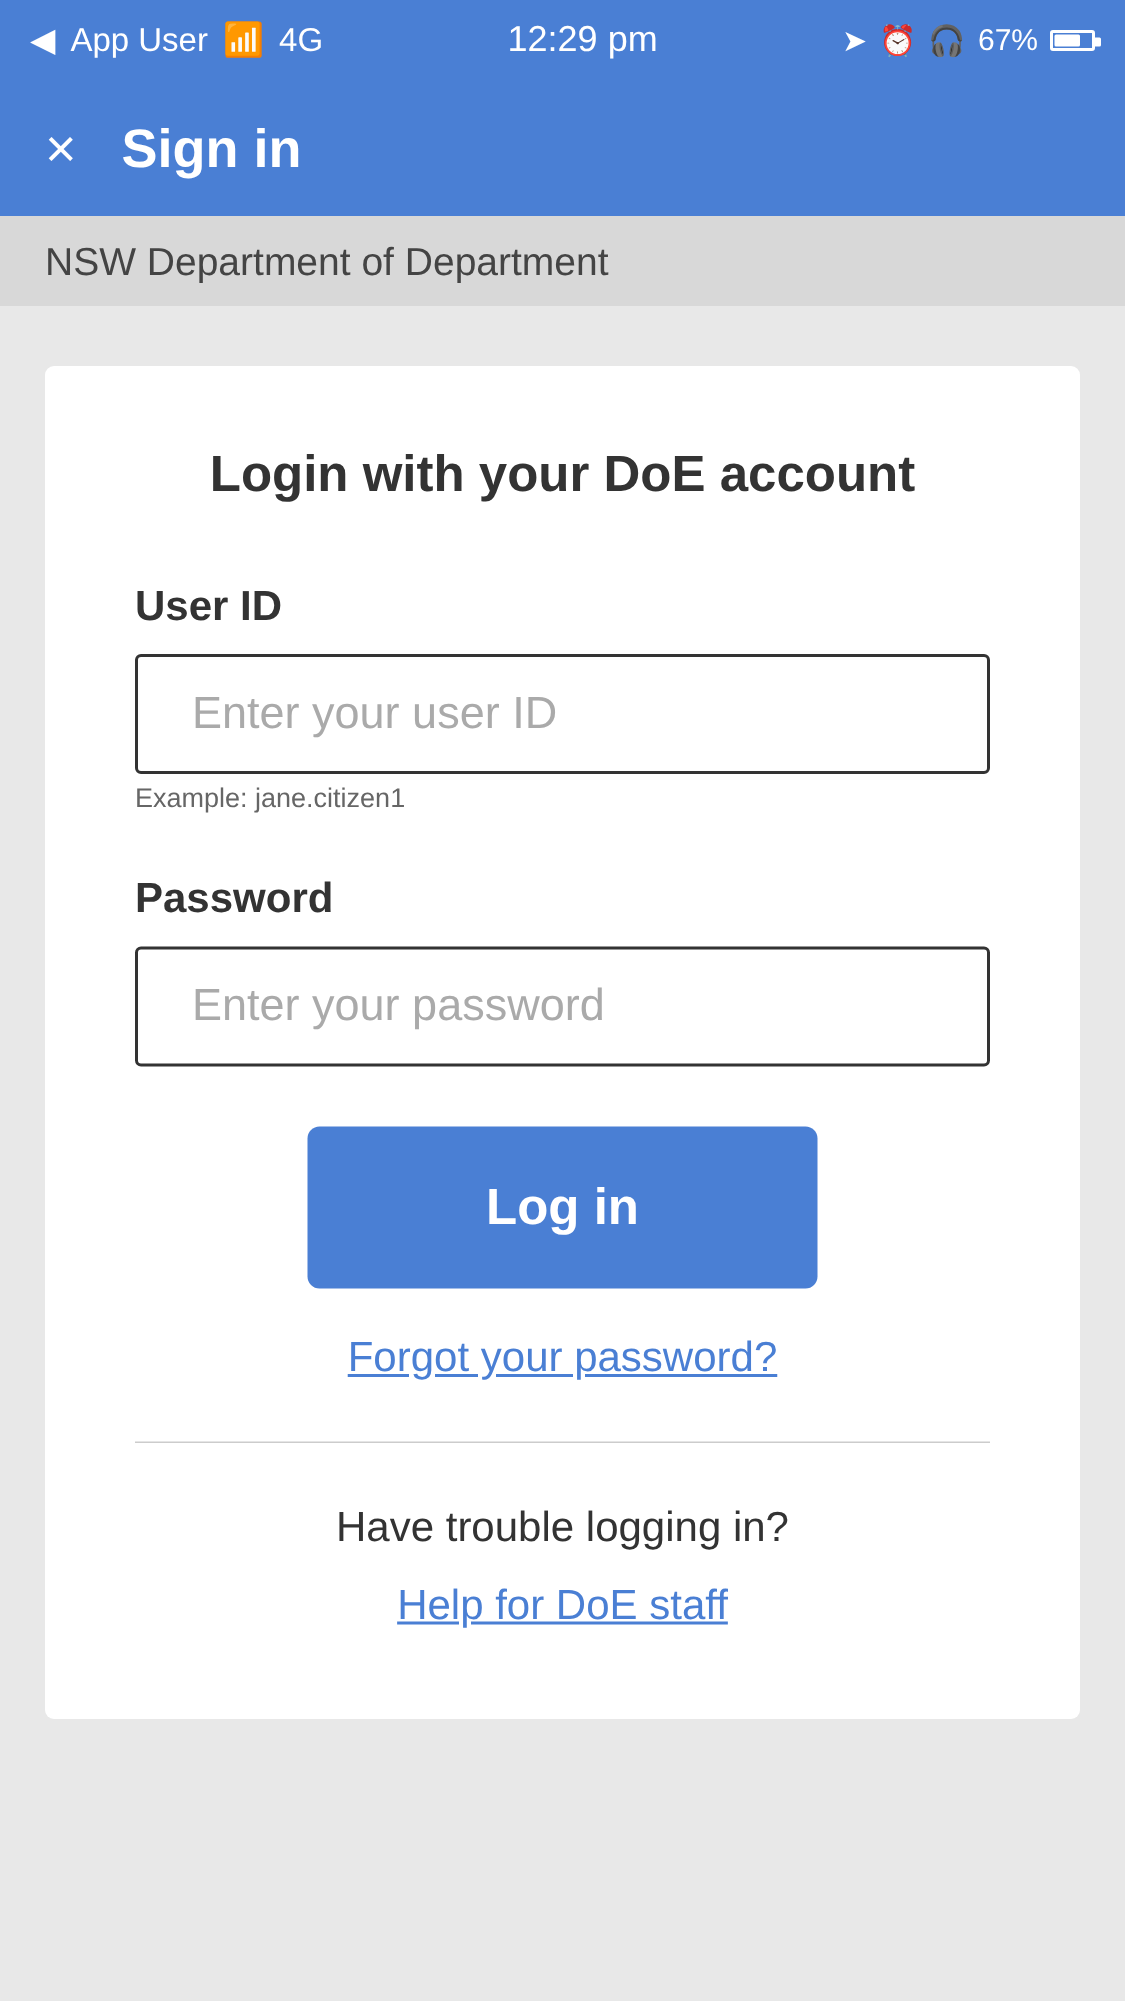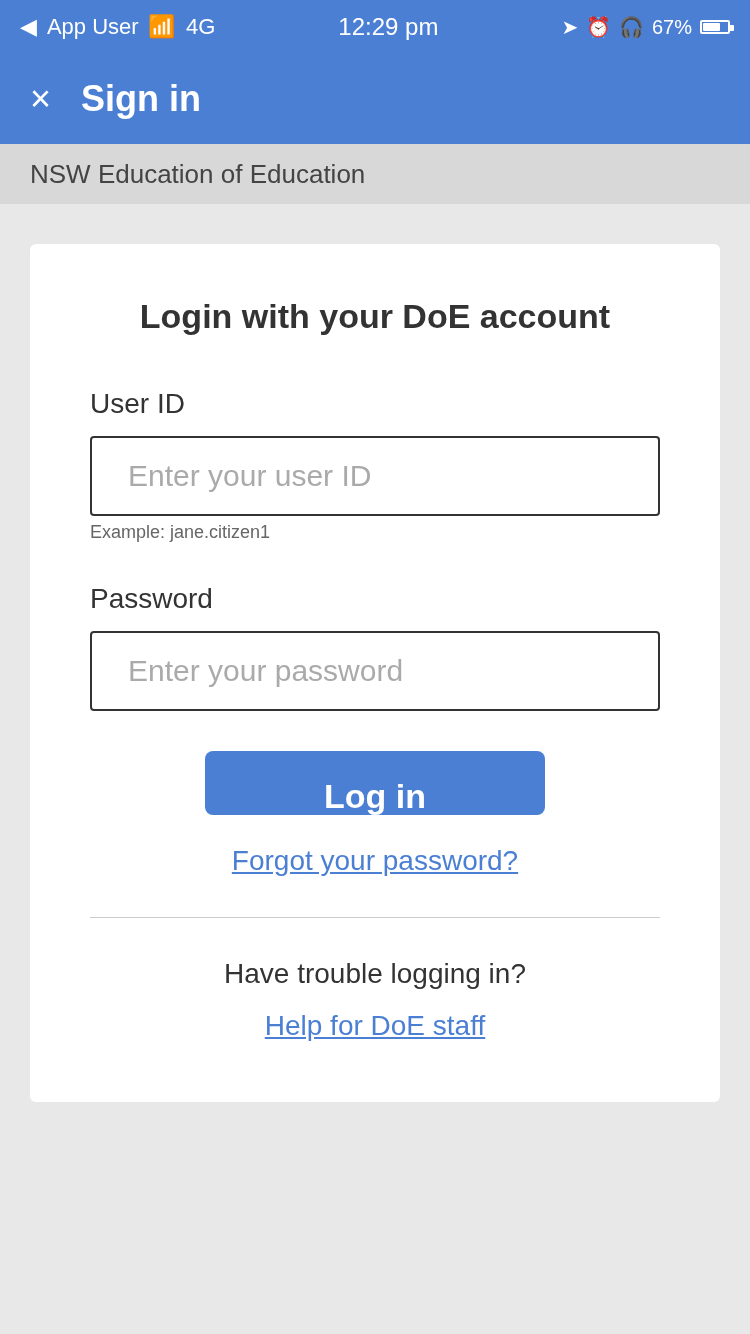--- a/index.html
+++ b/index.html
@@ -100,21 +100,21 @@
       line-height: 1.3;
     }
 
     .field-group {
       margin-bottom: 40px;
     }
 
     .field-label {
       font-size: 28px;
       color: #333;
-      font-weight: 400;
+      font-weight: 700;
       margin-bottom: 16px;
       display: block;
     }
 
     .field-input {
       width: 100%;
       height: 80px;
       border: 2px solid #333;
       border-radius: 4px;
       font-size: 30px;
@@ -130,21 +130,21 @@
 
     .field-hint {
       font-size: 18px;
       color: #666;
       margin-top: 6px;
     }
 
     .login-button {
       display: block;
       width: 340px;
-      height: 64px;
+      height: 108px;
       background: #4a7fd4;
       color: white;
       font-size: 34px;
       font-weight: 600;
       border: none;
       border-radius: 8px;
       cursor: pointer;
       margin: 20px auto 30px;
       text-align: center;
       line-height: 90px;
@@ -235,21 +235,21 @@
     </span>
   </div>
 </div>
 
 <div class="header">
   <span class="header-close">×</span>
   <span class="header-title">Sign in</span>
 </div>
 
 <div class="sub-header">
-  <span class="sub-header-text">NSW Education of Education</span>
+  <span class="sub-header-text">NSW Department of Department</span>
 </div>
 
 <div class="main-content">
   <div class="login-card">
 
     <div class="login-title">Login with your DoE account</div>
 
     <div class="field-group">
       <label class="field-label">User ID</label>
       <input class="field-input" type="text" placeholder="Enter your user ID" style="">

